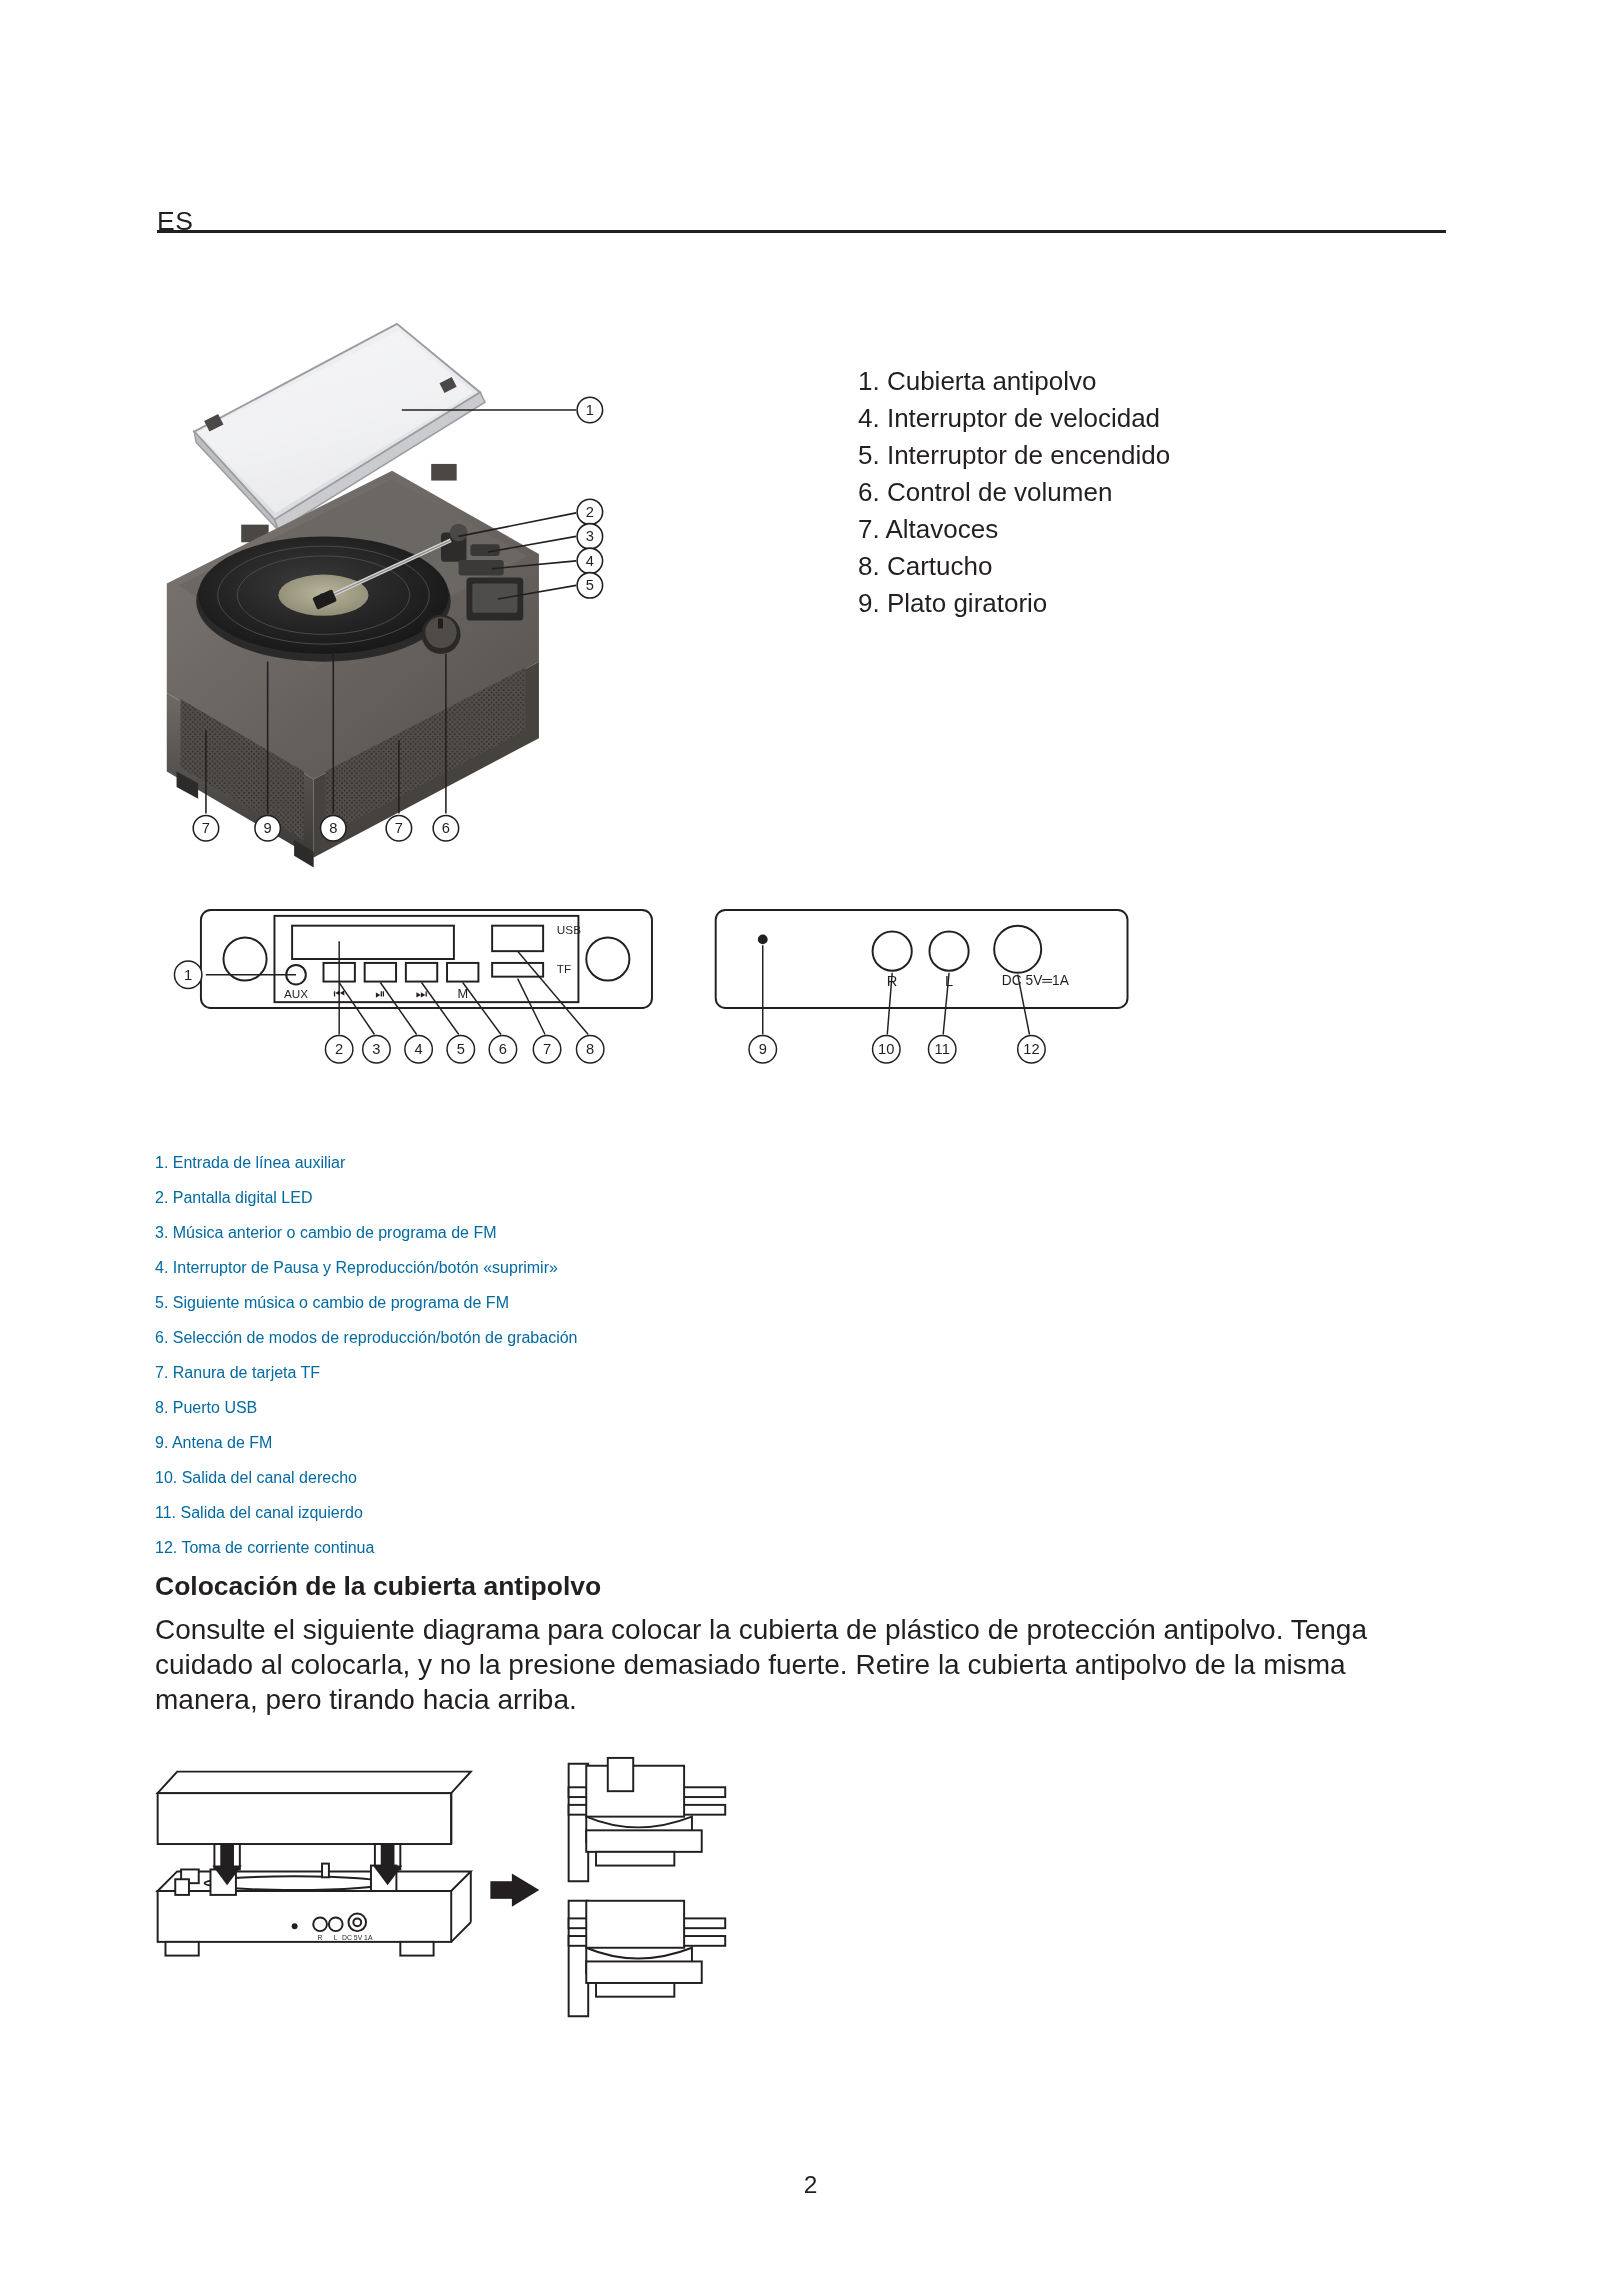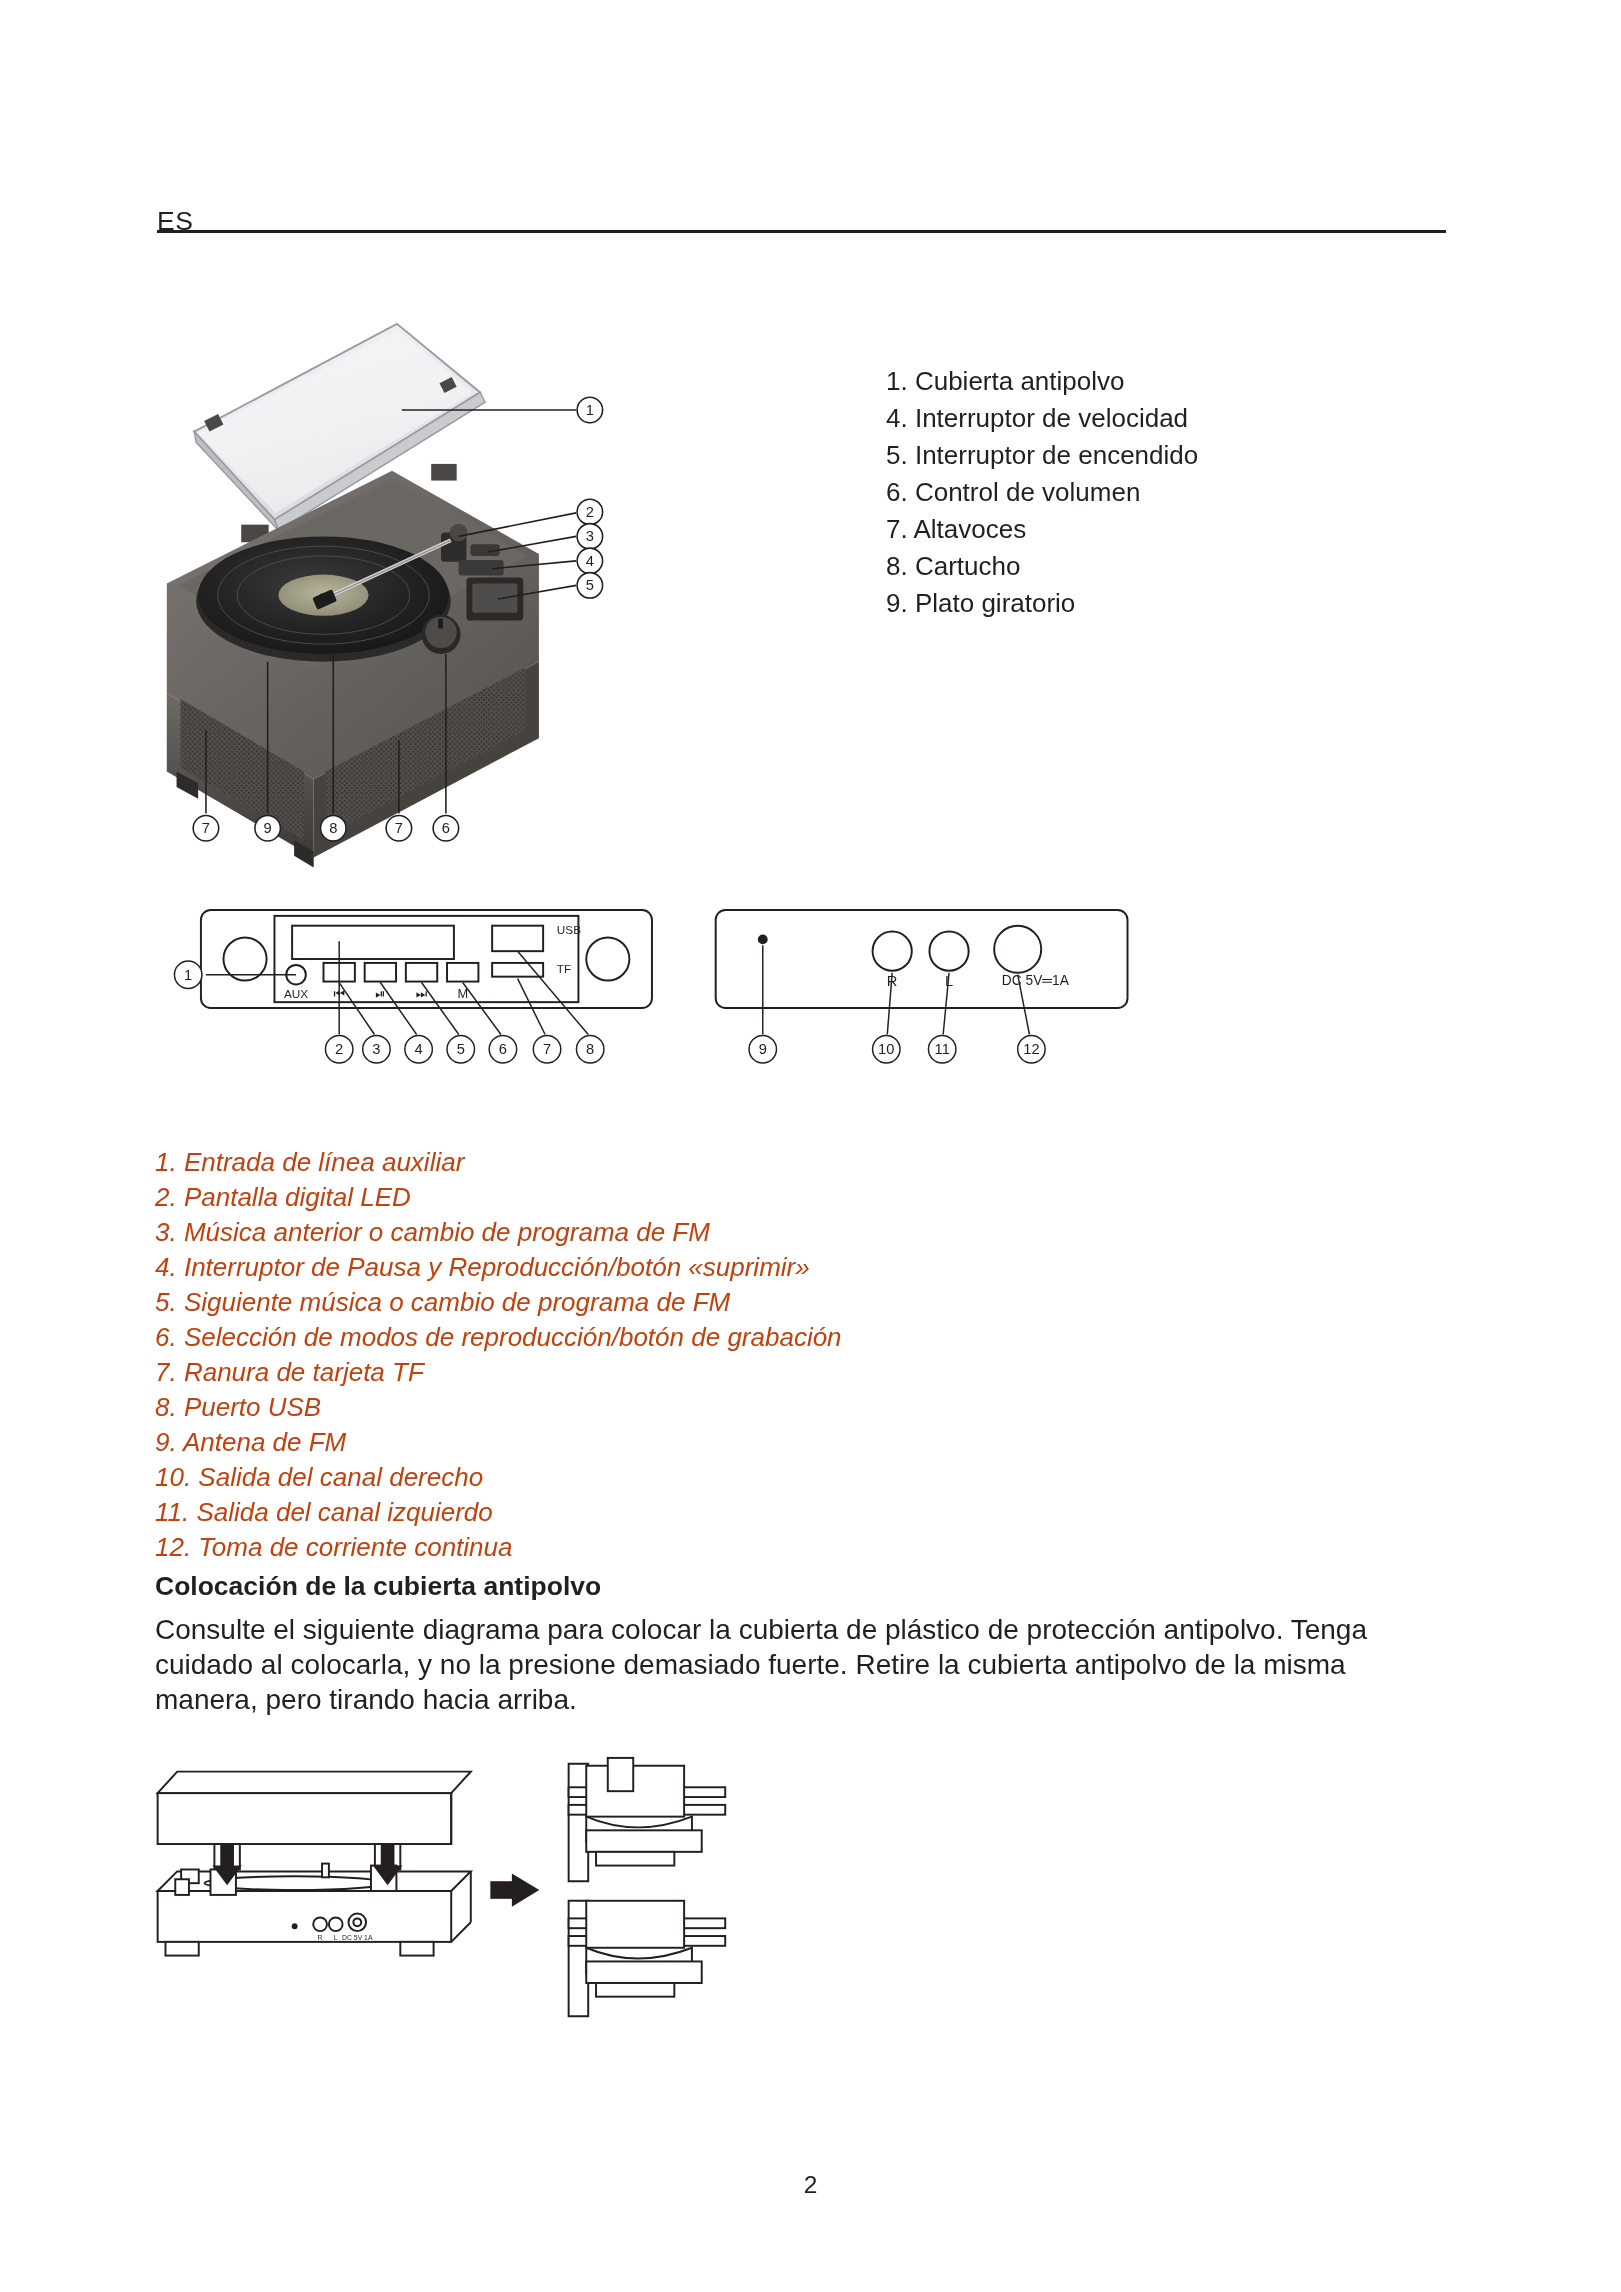--- a/index.html
+++ b/index.html
@@ -51,43 +51,41 @@
 
   
   .legend1 {
     position: absolute;
     left: 858px;
     top: 363px;
     width: 549px;
     font-size: 26px;
     line-height: 37px;
     color: #231f20;
-    margin-left: 28px;
   }
   .legend1 div { white-space: nowrap; }
 
   
   .fig2 {
     position: absolute;
     left: 147px;
     top: 902px;
     width: 1157px;
     height: 216px;
   }
 
   
   .legend2 {
     position: absolute;
     left: 155px;
     top: 1145px;
     width: 1225px;
-    font-size: 26px;
+    font-size: 16px;
     line-height: 35px;
-    color: #c2410c;
-    font-style: italic;
+    color: #0369a1;
   }
   .legend2 div { white-space: nowrap; }
 
   
   .sect-head {
     position: absolute;
     left: 155px;
     top: 1571px;
     font-size: 26.5px;
     font-weight: bold;

